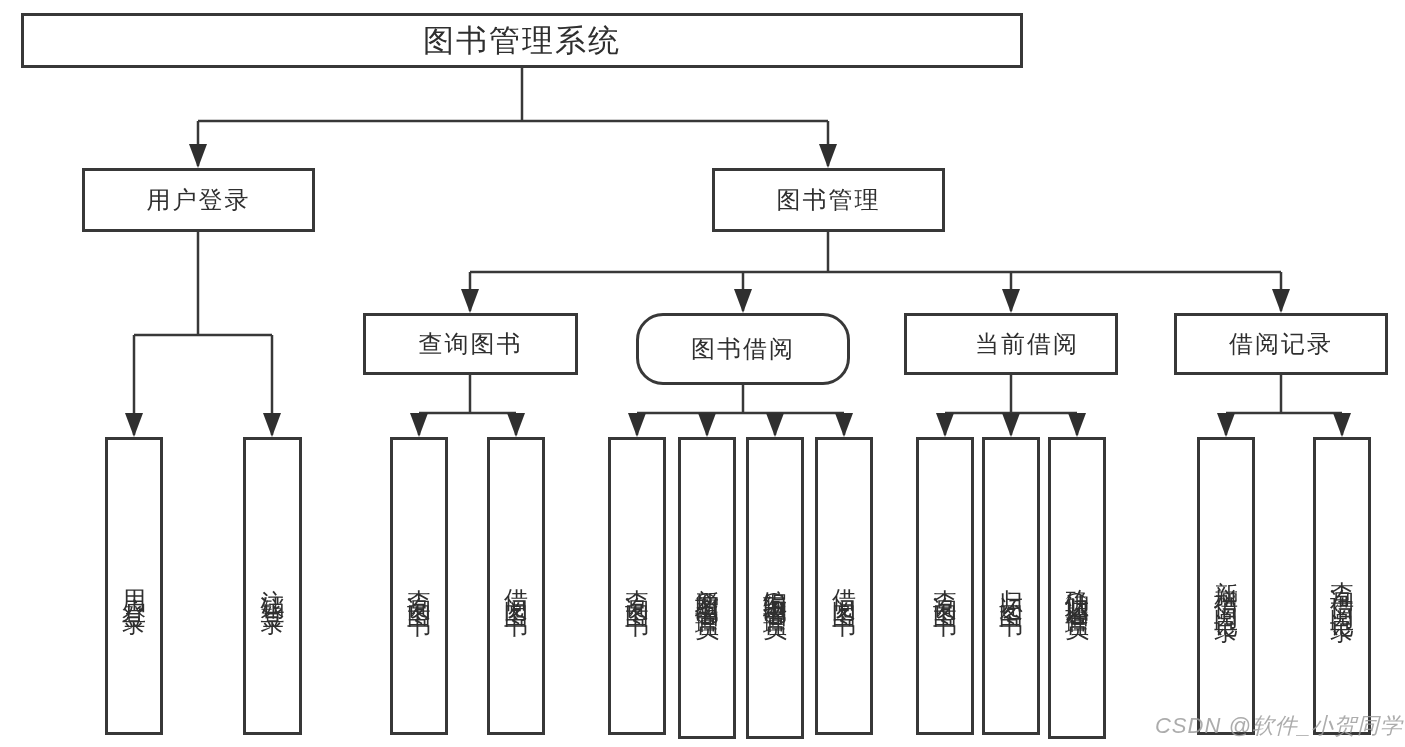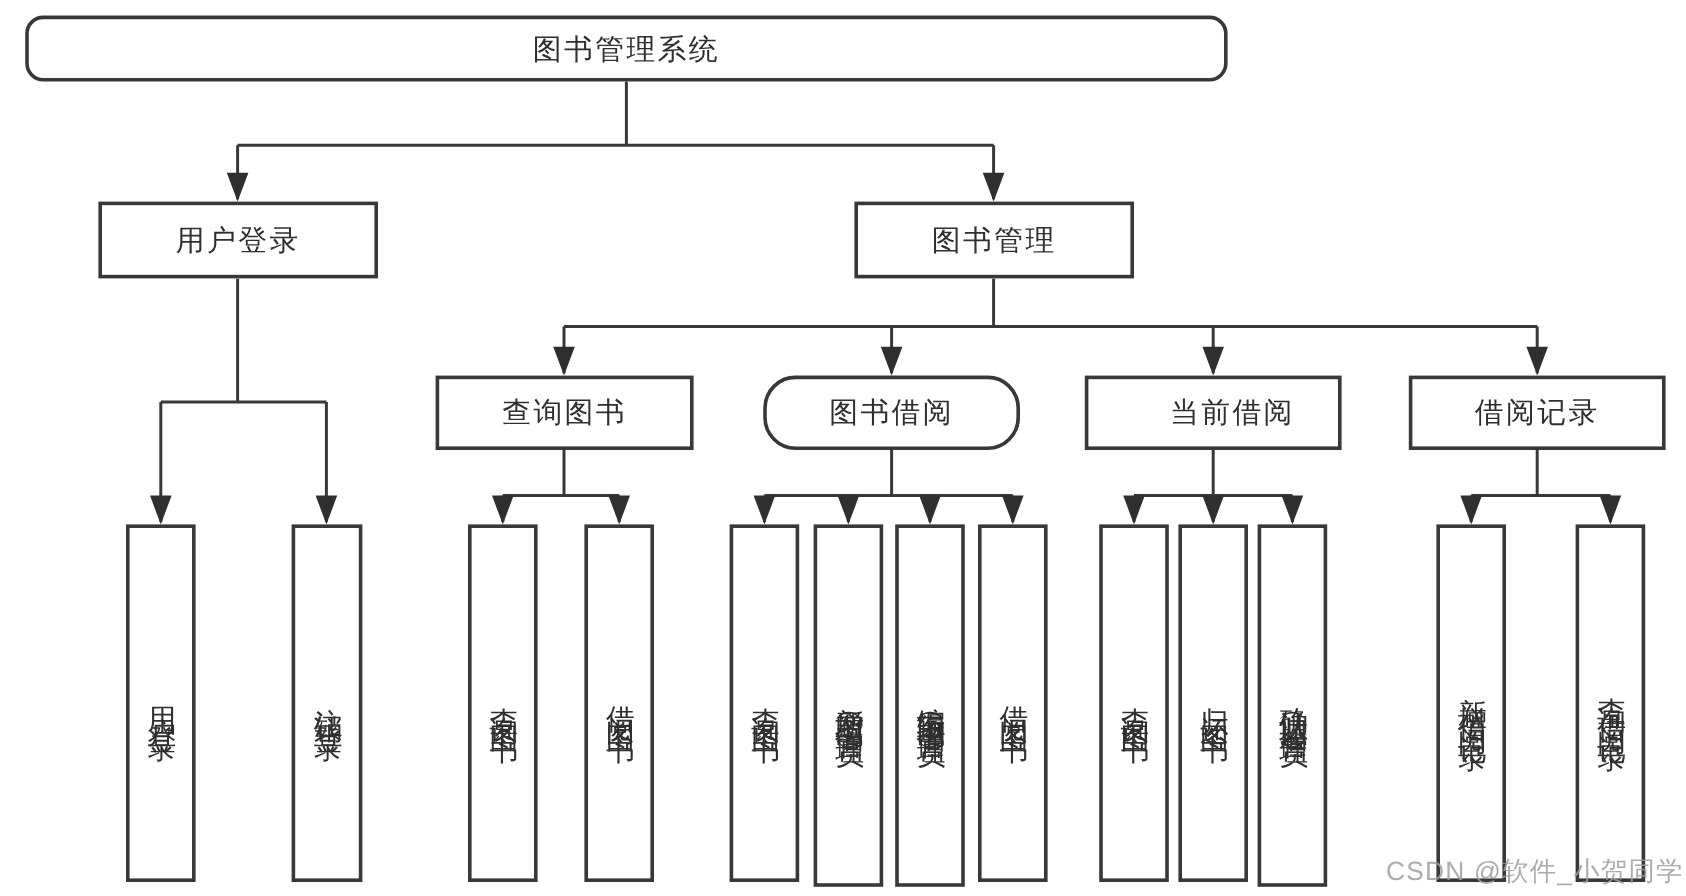--- a/index.html
+++ b/index.html
@@ -20,38 +20,39 @@
     align-items:center;
     justify-content:center;
     color:#2f2f2f;
     z-index:2;
   }
   .h-box{
     font-size:24px;
     letter-spacing:2px;
     white-space:nowrap;
   }
-  .root-box{font-size:24px;border-radius:15px;}
+  .root-box{font-size:31px;}
   .v-box{
     writing-mode:vertical-rl;
     font-size:24px;
     letter-spacing:8px;
     line-height:1;
   }
   .v-box.long{letter-spacing:4px;}
   .label{display:block;}
   #watermark{
     position:absolute;
     right:2px;
     bottom:6px;
     z-index:5;
     font-size:22px;
     letter-spacing:1px;
     color:rgba(158,158,158,0.85);
     white-space:nowrap;
+    font-style:italic;
   }
 </style>
 </head>
 <body>
 
 <div id="stage">
 
   <svg id="connectors" width="1405" height="747" viewBox="0 0 1405 747">
     <g stroke="#383838" stroke-width="2.5" fill="none">
 
@@ -127,21 +128,21 @@
   <div class="box h-box" style="left:82px;top:168px;width:233px;height:64px;">
     <span class="label">用户登录</span>
   </div>
   <div class="box h-box" style="left:712px;top:168px;width:233px;height:64px;text-align:right;">
     <span class="label">图书管理</span>
   </div>
 
   <div class="box h-box" style="left:363px;top:313px;width:215px;height:62px;">
     <span class="label">查询图书</span>
   </div>
-  <div class="box h-box" style="left:636px;top:313px;width:214px;height:62px;border-radius:27px;">
+  <div class="box h-box" style="left:636px;top:313px;width:214px;height:72px;border-radius:27px;">
     <span class="label">图书借阅</span>
   </div>
   <div class="box h-box" style="left:904px;top:313px;width:214px;height:62px;padding-left:32px;">
     <span class="label">当前借阅</span>
   </div>
   <div class="box h-box" style="left:1174px;top:313px;width:214px;height:62px;">
     <span class="label">借阅记录</span>
   </div>
 
   <div class="box v-box" style="left:105px;top:437px;width:58px;height:298px;">

